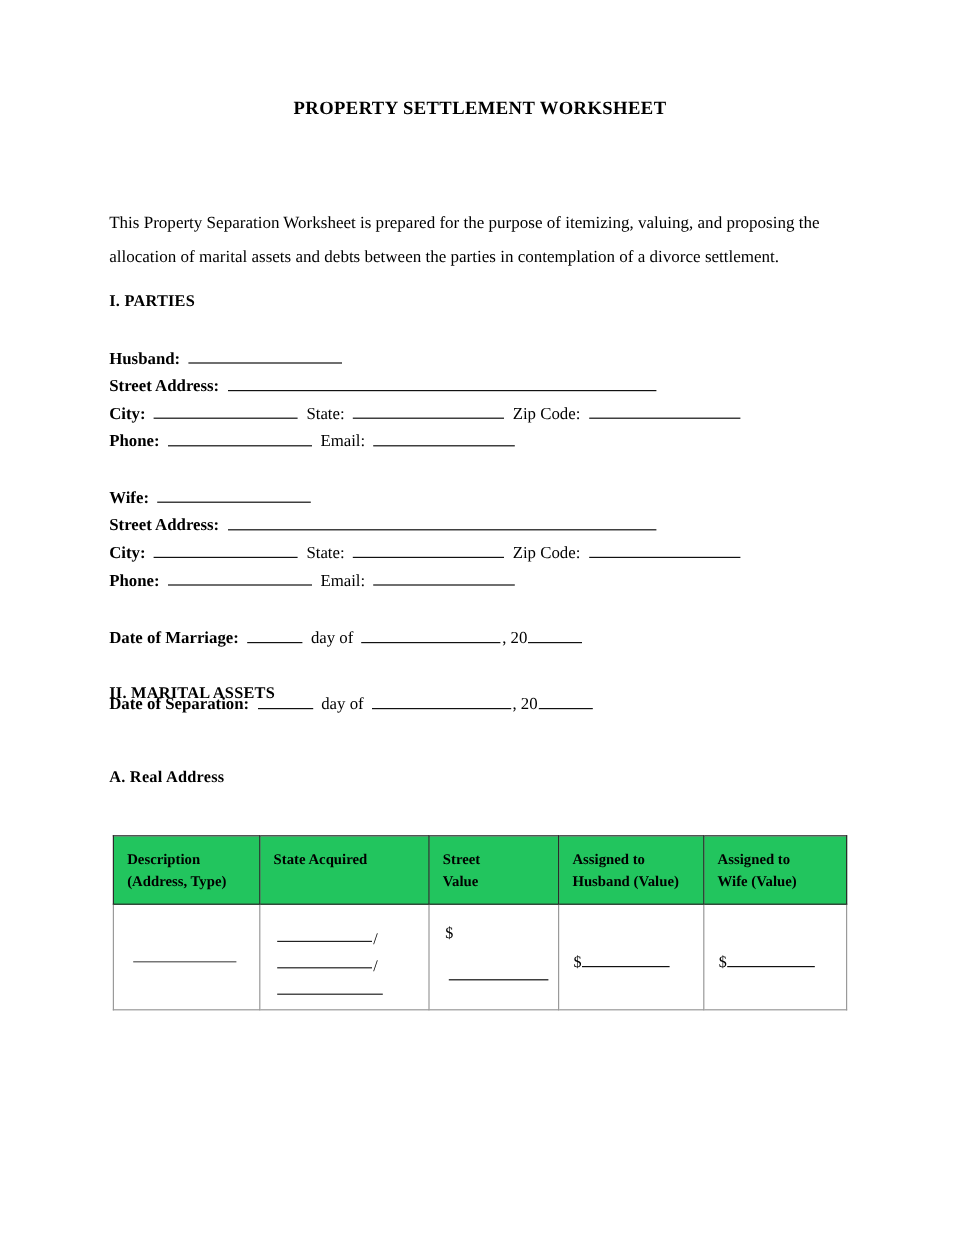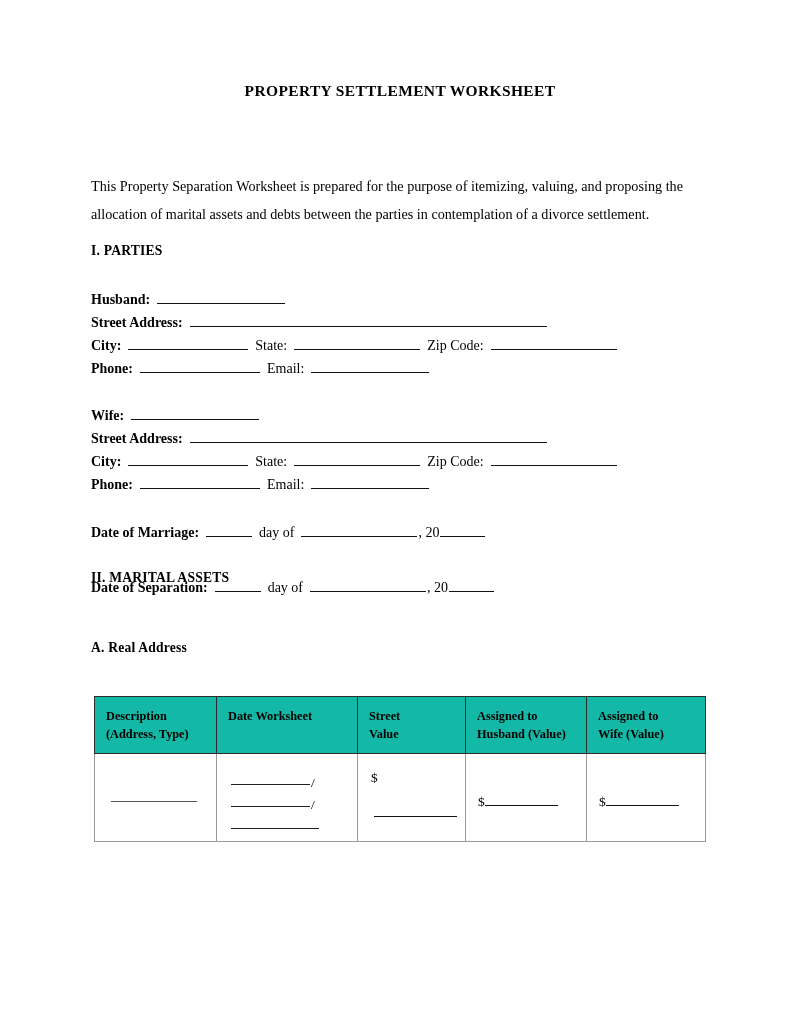--- a/index.html
+++ b/index.html
@@ -115,21 +115,21 @@
     width: 611px;
     table-layout: fixed;
   }
   table.assets th,
   table.assets td {
     border: 1px solid #9a9a9a;
     padding: 0;
     vertical-align: top;
   }
   table.assets thead th {
-    background: #14b8a6;
+    background: #22c55e;
     border: 1.6px solid #2b2b2b;
     font-size: 12.3px;
     font-weight: bold;
     line-height: 18px;
     text-align: left;
     padding: 10px 0 10px 11px;
     height: 47px;
     box-sizing: border-box;
   }
   th.th-mid {
@@ -278,21 +278,21 @@
         <col style="width:121px">
         <col style="width:119px">
       </colgroup>
       <thead>
         <tr>
           <th>
             <div>Description</div>
             <div>(Address, Type)</div>
           </th>
           <th class="th-mid">
-            <div>Date Worksheet</div>
+            <div>State Acquired</div>
           </th>
           <th>
             <div>Street</div>
             <div>Value</div>
           </th>
           <th>
             <div>Assigned to</div>
             <div>Husband (Value)</div>
           </th>
           <th>

